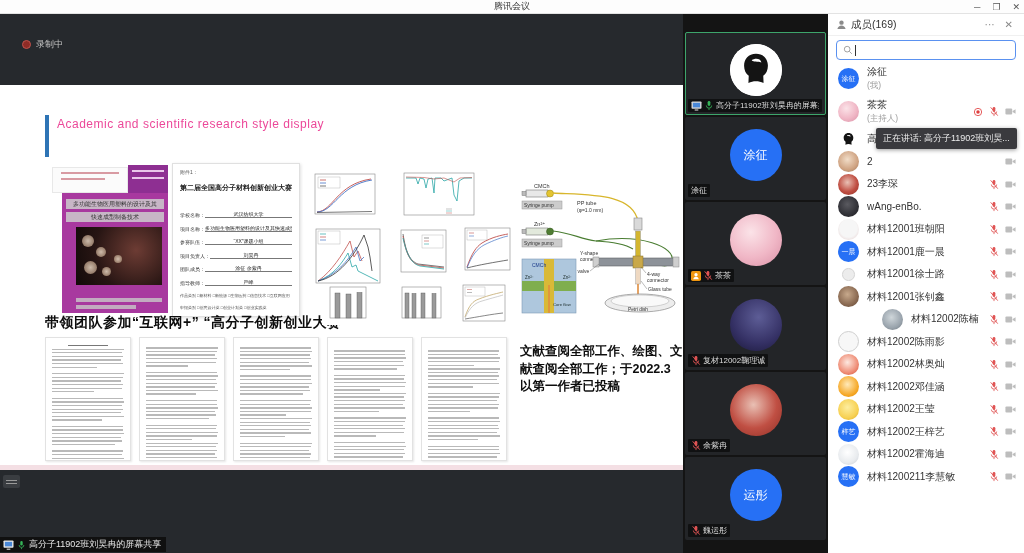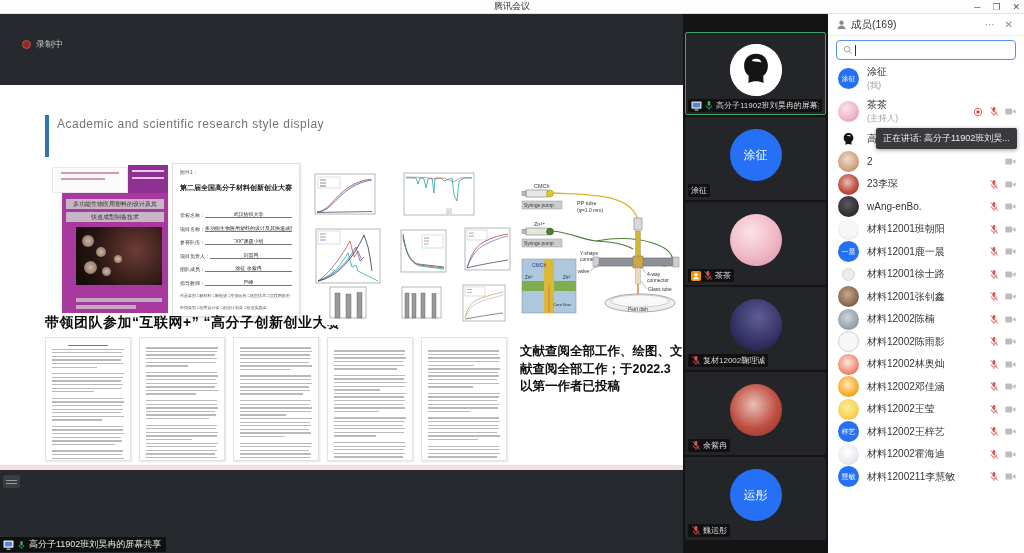--- a/index.html
+++ b/index.html
@@ -20,21 +20,21 @@
   #rec { position:absolute; left:22px; top:24px; display:flex; align-items:center; gap:5px; }
   #rec .dot { width:9px; height:9px; border-radius:50%; background:#8f2b26; border:1.5px solid #c0534d; }
   #rec .rlabel { font-size:9px; color:#c2c2c2; }
 
   #slide { position:absolute; left:0; top:71px; width:683px; height:385px; background:#ffffff; overflow:hidden; }
   #slide-footer { position:absolute; left:0; bottom:0; width:100%; height:5px; background:#f4dfe4; }
 
   .title-block { position:absolute; left:45px; top:30px; display:flex; gap:8px; }
   .title-bar { width:4px; height:42px; background:#2e74b5; }
   .slide-title { font-size:21px; color:#595959; letter-spacing:1px; }
-  .slide-sub { font-size:12px; color:#737373; margin-top:2px; letter-spacing:0.5px; }
+  .slide-sub { font-size:12px; color:#ec4899; margin-top:2px; letter-spacing:0.5px; }
 
   
   #poster { position:absolute; left:52px; top:80px; width:116px; height:148px; }
   #poster .sheet { position:absolute; left:0; top:2px; width:76px; height:26px; background:#fbfbfb;
     border:1px solid #e8e8e8; }
   #poster .sheet i { display:block; height:2px; margin:4px 8px 0; background:#d89aa2; }
   #poster .ptop { position:absolute; left:76px; top:0; width:40px; height:28px; background:#8e2f92; }
   #poster .ptop i { display:block; height:2px; margin:5px 4px 0; background:#e9c7ea; }
   #poster .pbody { position:absolute; left:10px; top:28px; width:106px; height:120px; background:#a8399f; }
   .pband { position:relative; margin:6px 4px 0; background:rgba(205,205,205,0.85); color:#333;
@@ -909,21 +909,21 @@
               </svg>
             </span>
             <span class="ic">
               <svg width="11" height="9" viewBox="0 0 13 10">
                 <rect x="0.5" y="1.5" width="8" height="7" rx="1.2" fill="#bdbdbd"></rect>
                 <path d="M9 4.5 12.5 2.2 v5.6 L9 5.5 Z" fill="#bdbdbd"></path>
               </svg>
             </span>
           </div>
         </div>
-        <div class="mrow" style="height: 22.5px;">
+        <div class="mrow" style="height: 22.5px; margin-left: 44px;">
           <div class="av av-gray" style="width: 21px; height: 21px;"></div>
           <div class="names">
             <div class="nm">材料12002陈楠</div>
           </div>
           <div class="micons">
             <span class="ic">
               <svg width="10" height="11" viewBox="0 0 12 13">
                 <rect x="4.4" y="1" width="3.2" height="6" rx="1.6" fill="#e05454"></rect>
                 <path d="M2.8 6.5a3.2 3.2 0 0 0 6.4 0" fill="none" stroke="#e05454" stroke-width="1"></path>
                 <line x1="6" y1="10" x2="6" y2="12" stroke="#e05454" stroke-width="1"></line>

